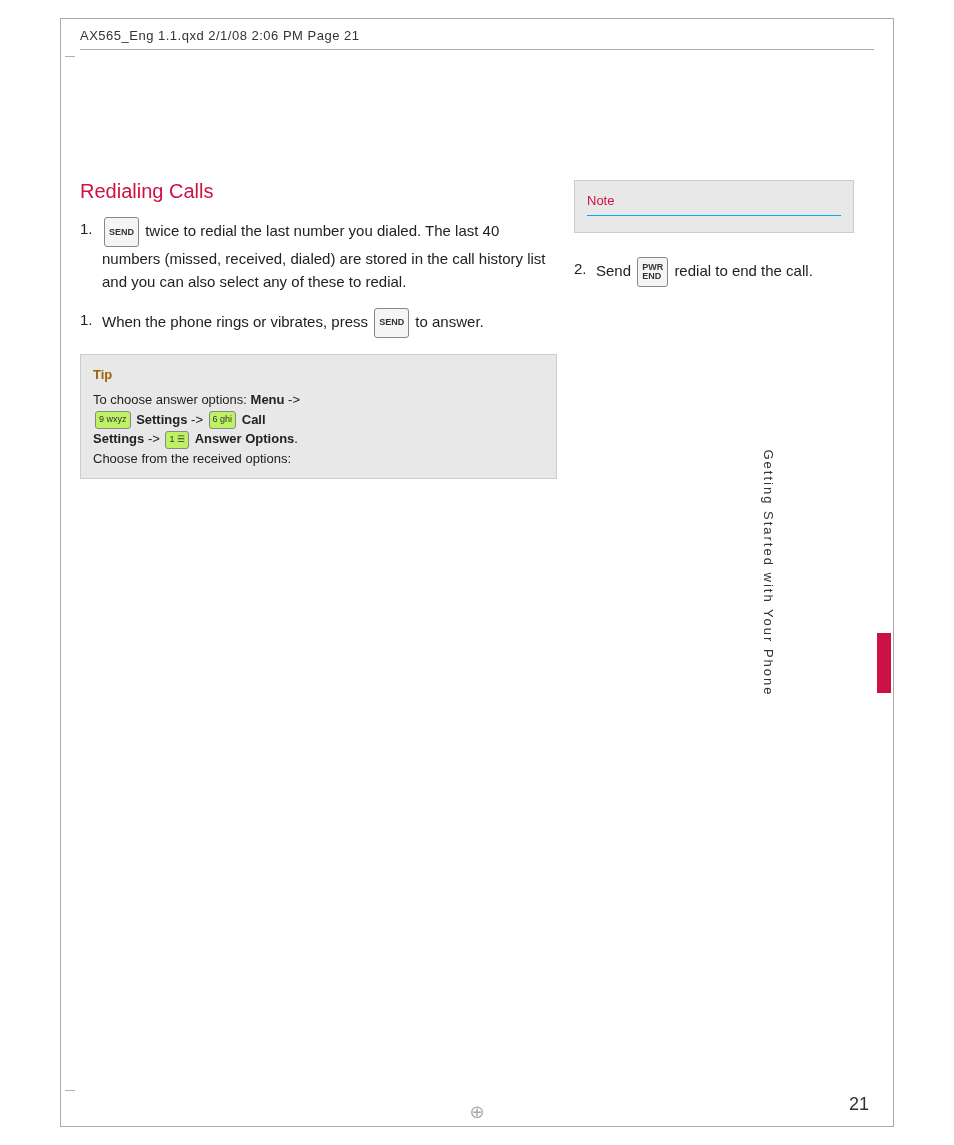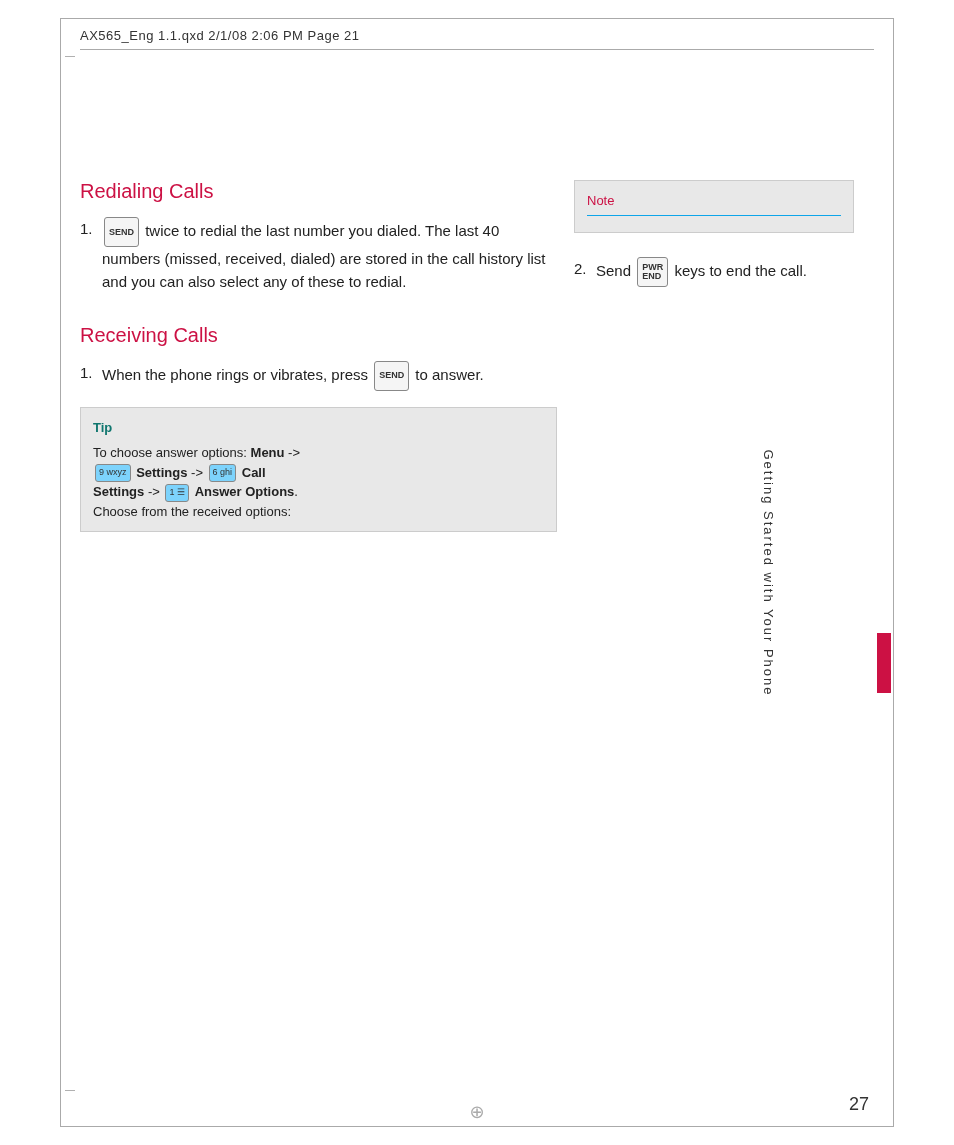--- a/index.html
+++ b/index.html
@@ -134,40 +134,40 @@
     }
 
     .btn-key {
       display: inline-flex;
       align-items: center;
       justify-content: center;
       border: 1px solid #888;
       border-radius: 3px;
       padding: 1px 3px;
       font-size: 9px;
-      background: #7dd3fc;
+      background: #bef264;
       color: #333;
       margin: 0 2px;
       vertical-align: middle;
       min-width: 22px;
       height: 18px;
     }
 
     
     .tip-box {
       background: #e8e8e8;
       border: 1px solid #ccc;
       padding: 10px 12px;
       margin-top: 16px;
       font-size: 13px;
       line-height: 1.5;
     }
 
     .tip-box .tip-label {
-      color: #0f766e;
+      color: #a16207;
       font-weight: bold;
       font-size: 13px;
       margin-bottom: 6px;
     }
 
     
     .note-box {
       background: #e8e8e8;
       border: 1px solid #ccc;
       padding: 10px 12px;
@@ -248,40 +248,39 @@
 
 <div class="corner-mark corner-tl">—</div>
 <div class="corner-mark corner-bl">—</div>
 
 <div class="side-text">
   <span>Getting Started with Your Phone</span>
 </div>
 
 <div class="red-bar"></div>
 
-<div class="page-number">27</div>
+<div class="page-number">21</div>
 
 <div class="reg-mark reg-bottom">⊕</div>
 
 <div class="content-area">
 
   <div class="left-col">
 
     <div class="section-heading">Redialing Calls</div>
 
     <div class="numbered-item">
       <span class="num">1.</span>
       <span class="text">
         <span></span>
         <span class="btn-inline btn-send">SEND</span>
         twice to redial the last number you dialed. The last 40 numbers (missed, received, dialed) are stored in the call history list and you can also select any of these to redial.
       </span>
     </div>
 
-    <div class="section-heading section-gap">Receiving Calls</div>
 
     <div class="numbered-item">
       <span class="num">1.</span>
       <span class="text">
         <span>When the phone rings or vibrates, press</span>
         <span class="btn-inline btn-send">SEND</span>
         <span>to answer.</span>
       </span>
     </div>
 
@@ -306,19 +305,19 @@
 
     <div class="note-box">
       <div class="note-label">Note</div>
     </div>
 
     <div class="numbered-item">
       <span class="num">2.</span>
       <span class="text">
         <span>Send </span>
         <span class="btn-inline btn-end">PWR<br>END</span>
-        <span> keys to end the call.</span>
+        <span> redial to end the call.</span>
       </span>
     </div>
 
   </div>
 
 </div>
 
 </body></html>

